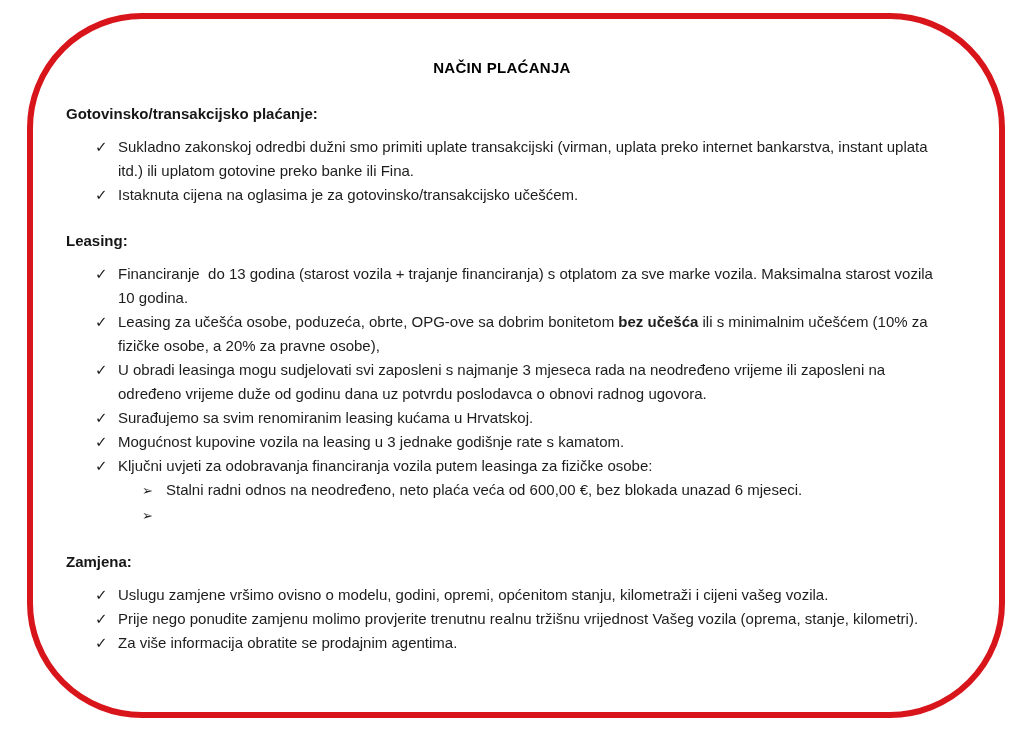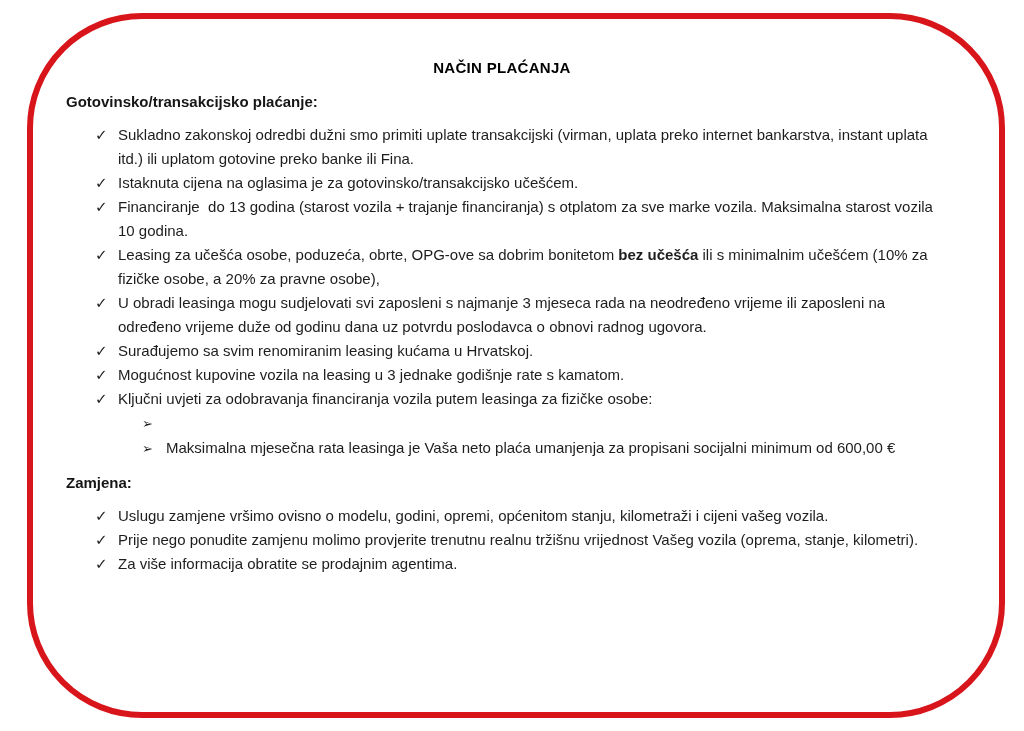--- a/index.html
+++ b/index.html
@@ -35,21 +35,21 @@
   h1.doc-title {
     margin: 0;
     font-size: 15px;
     font-weight: bold;
     line-height: 24px;
     text-align: center;
     letter-spacing: 0.3px;
     color: #000000;
   }
   h2.section-heading {
-    margin: 10px 0 9px 0;
+    margin: 22px 0 9px 0;
     font-size: 15px;
     font-weight: bold;
     line-height: 24px;
     color: #161616;
   }
   ul.bullets {
     list-style: none;
     margin: 0;
     padding: 0;
   }
@@ -96,20 +96,21 @@
           <span class="txt" data-bind="sections.0.items.0.text">Sukladno zakonskoj odredbi dužni smo primiti uplate transakcijski (virman, uplata preko internet bankarstva, instant uplata itd.) ili uplatom gotovine preko banke ili Fina.</span>
         </li>
       <li>
           <span class="mark"><span class="glyph" data-bind="marks.check">✓</span></span>
           <span class="txt" data-bind="sections.0.items.1.text">Istaknuta cijena na oglasima je za gotovinsko/transakcijsko učešćem.</span>
         </li>
     </ul>
   </section>
 
   <section>
+    <h2 class="section-heading" data-bind="sections.1.heading">Leasing:</h2>
     <ul class="bullets">
       <li>
           <span class="mark"><span class="glyph" data-bind="marks.check">✓</span></span>
           <span class="txt" data-bind="sections.1.items.0.text">Financiranje  do 13 godina (starost vozila + trajanje financiranja) s otplatom za sve marke vozila. Maksimalna starost vozila 10 godina.</span>
         </li>
       <li>
           <span class="mark"><span class="glyph" data-bind="marks.check">✓</span></span>
           <span class="txt"><span data-bind="sections.1.items.1.text_before">Leasing za učešća osobe, poduzeća, obrte, OPG-ove sa dobrim bonitetom </span><span class="bold" data-bind="sections.1.items.1.text_bold">bez učešća</span><span data-bind="sections.1.items.1.text_after"> ili s minimalnim učešćem (10% za fizičke osobe, a 20% za pravne osobe),</span></span>
         </li>
       <li>
@@ -123,24 +124,24 @@
       <li>
           <span class="mark"><span class="glyph" data-bind="marks.check">✓</span></span>
           <span class="txt" data-bind="sections.1.items.4.text">Mogućnost kupovine vozila na leasing u 3 jednake godišnje rate s kamatom.</span>
         </li>
       <li>
           <span class="mark"><span class="glyph" data-bind="marks.check">✓</span></span>
           <span class="txt" data-bind="sections.1.items.5.text">Ključni uvjeti za odobravanja financiranja vozila putem leasinga za fizičke osobe:</span>
         </li>
       <li class="sub">
           <span class="mark"><span class="glyph" data-bind="marks.arrow">➢</span></span>
+          <span class="txt" data-bind="sections.1.items.6.text">Stalni radni odnos na neodređeno, neto plaća veća od 600,00 €, bez blokada unazad 6 mjeseci.</span>
         </li>
       <li class="sub">
           <span class="mark"><span class="glyph" data-bind="marks.arrow">➢</span></span>
-          <span class="txt" data-bind="sections.1.items.7.text">Maksimalna mjesečna rata leasinga je Vaša neto plaća umanjenja za propisani socijalni minimum od 600,00 €</span>
         </li>
     </ul>
   </section>
 
   <section>
     <h2 class="section-heading" data-bind="sections.2.heading">Zamjena:</h2>
     <ul class="bullets">
       <li>
           <span class="mark"><span class="glyph" data-bind="marks.check">✓</span></span>
           <span class="txt" data-bind="sections.2.items.0.text">Uslugu zamjene vršimo ovisno o modelu, godini, opremi, općenitom stanju, kilometraži i cijeni vašeg vozila.</span>

